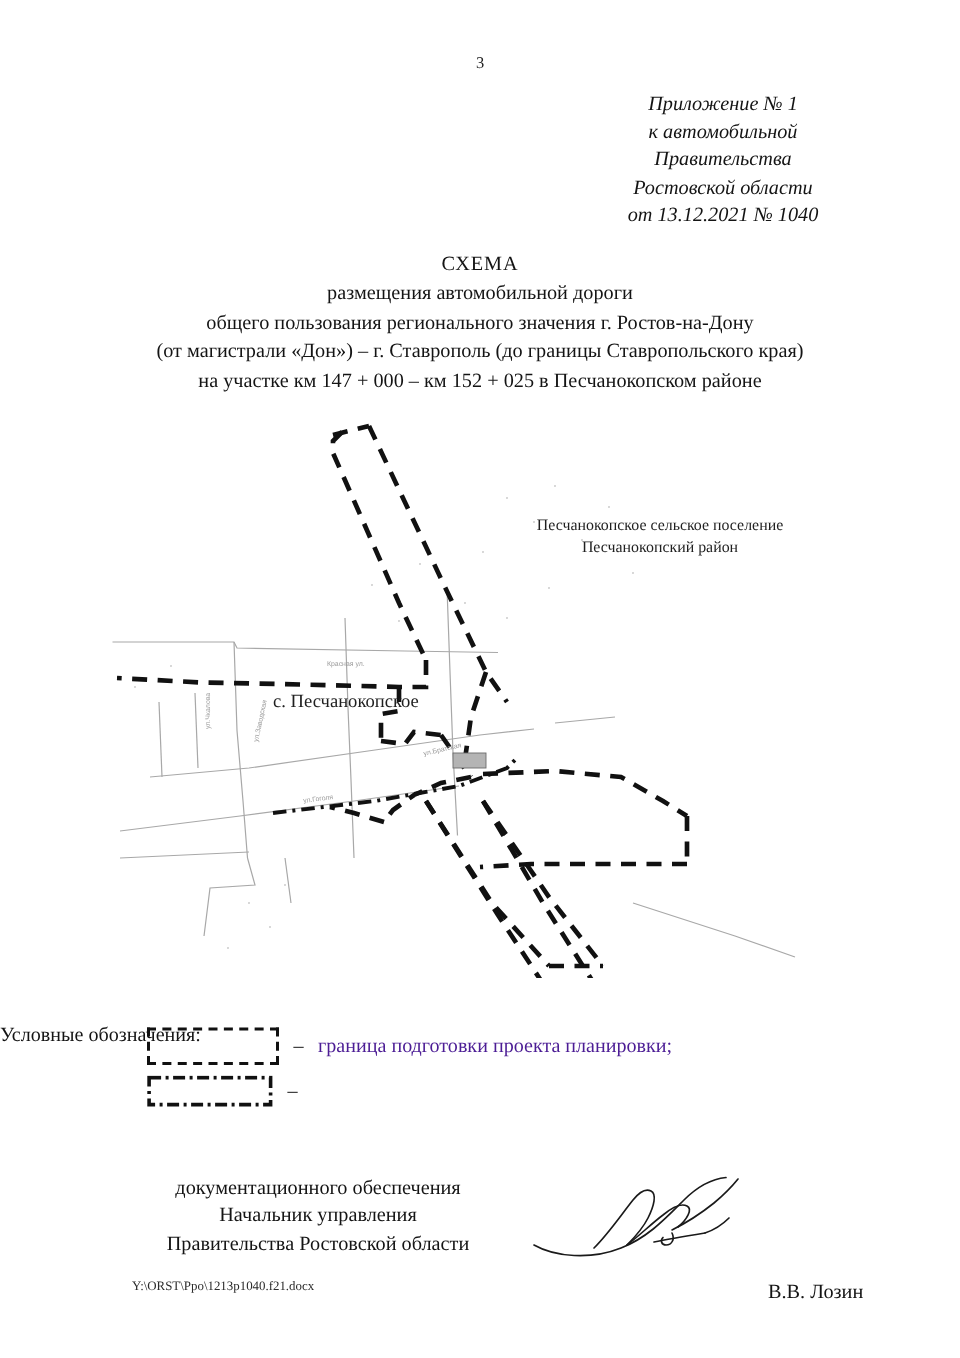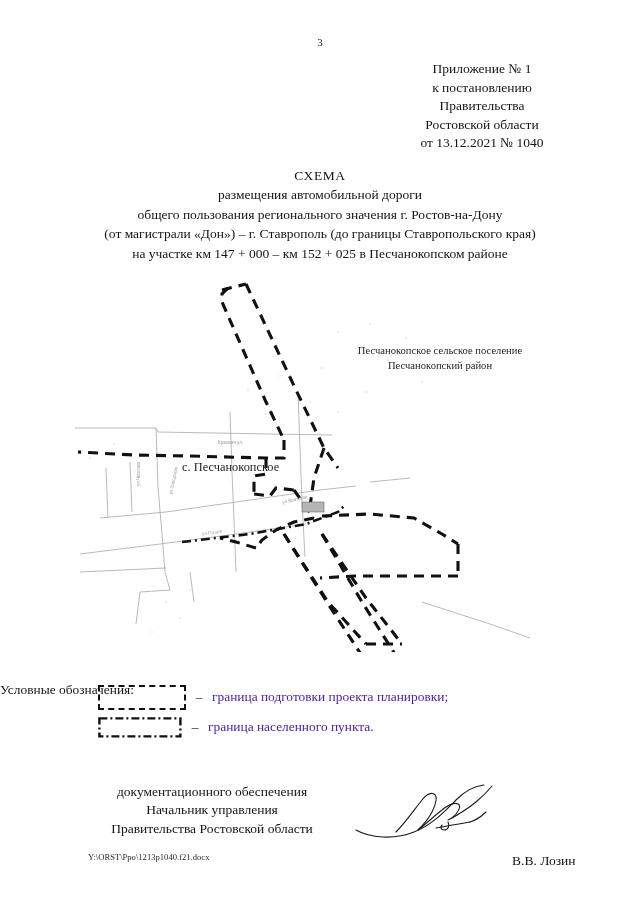--- a/index.html
+++ b/index.html
@@ -38,21 +38,21 @@
   .approval-block {
     position: absolute;
     top: 60px;
     left: 352px;
     width: 260px;
     text-align: center;
     font-size: 13.5px;
     line-height: 18.6px;
     color: #141414;
   }
-  .approval-block div { white-space: nowrap; }
+  .approval-block div { white-space: nowrap; font-style: italic; }
 
   
   .doc-title {
     position: absolute;
     top: 166px;
     left: 20px;
     width: 600px;
     text-align: center;
     font-size: 13.5px;
     line-height: 19.4px;
@@ -191,21 +191,21 @@
 </style>
 </head>
 <body>
 
 <div class="page">
 
   <div class="page-number">3</div>
 
   <div class="approval-block">
     <div>Приложение № 1</div>
-    <div>к постановлению</div>
+    <div>к автомобильной</div>
     <div>Правительства</div>
     <div>Ростовской области</div>
     <div>от 13.12.2021 № 1040</div>
   </div>
 
   <div class="doc-title">
     <div class="heading">СХЕМА</div>
     <div>размещения автомобильной дороги</div>
     <div>общего пользования регионального значения г. Ростов-на-Дону</div>
     <div>(от магистрали «Дон») – г. Ставрополь (до границы Ставропольского края)</div>
@@ -328,21 +328,20 @@
       <div class="legend-sep">–</div>
       <div class="legend-text">граница подготовки проекта планировки;</div>
     </div>
     <div class="legend-row">
       <div class="legend-swatch legend-dashdot">
         <svg width="84" height="21" viewBox="0 0 84 21" xmlns="http://www.w3.org/2000/svg">
           <rect x="1.4" y="1.4" width="81" height="18" fill="none" stroke="#111111" stroke-width="2.4" stroke-dasharray="8 3 2 3"></rect>
         </svg>
       </div>
       <div class="legend-sep">–</div>
-      <div class="legend-text">граница населенного пункта.</div>
     </div>
   </div>
 
   <div class="sign-block">
     <div>документационного обеспечения</div>
     <div>Начальник управления</div>
     <div>Правительства Ростовской области</div>
   </div>
 
   <div class="signature-img">

